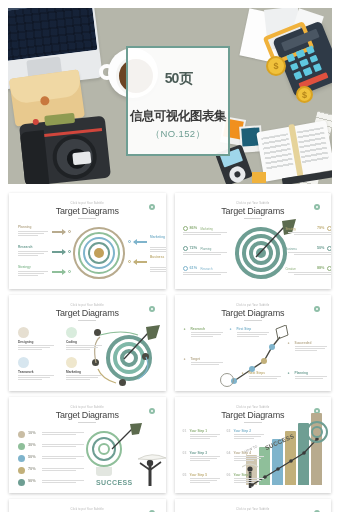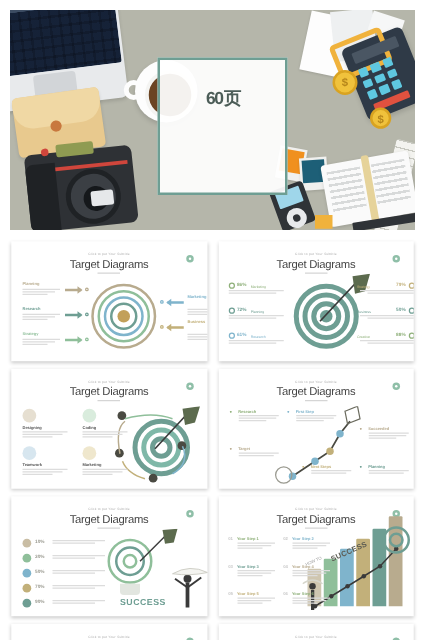--- a/index.html
+++ b/index.html
@@ -264,22 +264,24 @@
   </div>
   <div class="ysq"></div>
   <div class="pencil"></div>
 
   <div class="coffee">
     <div class="coffee-h"></div>
   </div>
 
   <div class="title-card">
     <div class="t-40">
-      <span>60</span><span>页</span>
-    </div>
+      <span>50</span><span>页</span>
+    </div>
+    <div class="t-main">信息可视化图表集</div>
+    <div class="t-no">（NO.152）</div>
   </div>
 </div>
 
 <div class="grid">
 
   <div class="row">
 
     <div class="slide">
       <div class="slide-inner">
         <div class="s-sub">Click to put Your Subtitle</div>

